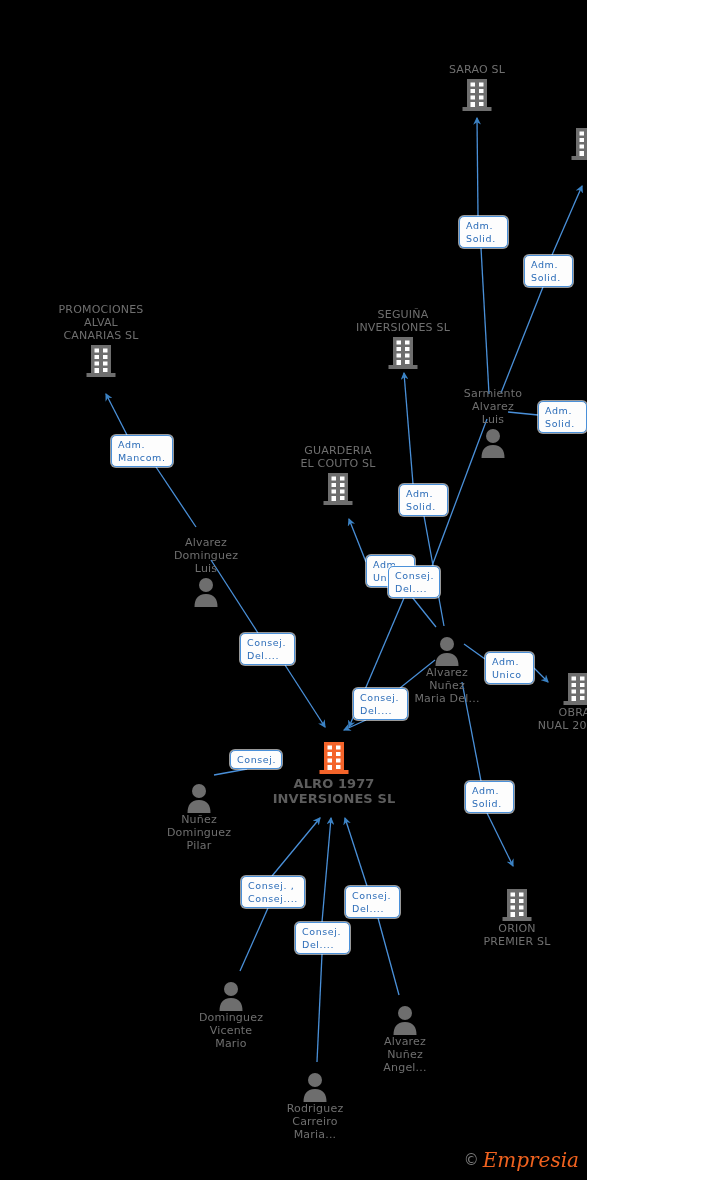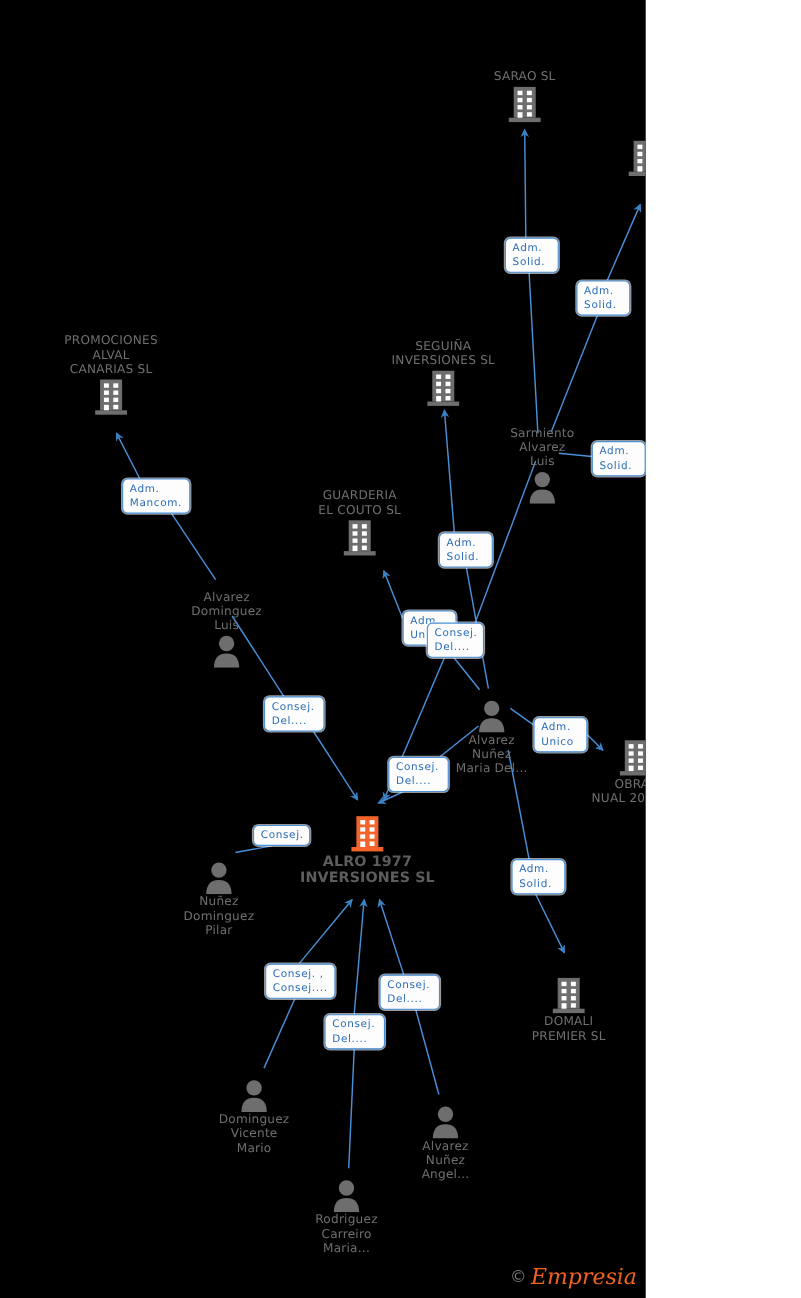--- a/index.html
+++ b/index.html
@@ -203,21 +203,21 @@
           <rect x="8.5" y="4.5" width="4.5" height="4" fill="#ffffff"></rect>
           <rect x="17" y="4.5" width="4.5" height="4" fill="#ffffff"></rect>
           <rect x="8.5" y="11" width="4.5" height="4" fill="#ffffff"></rect>
           <rect x="17" y="11" width="4.5" height="4" fill="#ffffff"></rect>
           <rect x="8.5" y="17.5" width="4.5" height="4" fill="#ffffff"></rect>
           <rect x="17" y="17.5" width="4.5" height="4" fill="#ffffff"></rect>
           <rect x="8.5" y="24" width="4.5" height="5" fill="#ffffff"></rect>
           <rect x="17" y="24" width="4.5" height="4" fill="#ffffff"></rect>
         </svg>
       </div>
-      <div class="node company-label-above" style="left: 327px; top: 445px;">
+      <div class="node company-label-above" style="left: 338px; top: 445px;">
         <span class="caption">GUARDERIA
 EL COUTO  SL</span>
         <svg class="glyph" width="30" height="34" viewBox="0 0 30 34" xmlns="http://www.w3.org/2000/svg">
           <rect x="5" y="1" width="20" height="28" fill="#6e6e6e"></rect>
           <rect x="0.5" y="29" width="29" height="4" fill="#6e6e6e"></rect>
           <rect x="8.5" y="4.5" width="4.5" height="4" fill="#ffffff"></rect>
           <rect x="17" y="4.5" width="4.5" height="4" fill="#ffffff"></rect>
           <rect x="8.5" y="11" width="4.5" height="4" fill="#ffffff"></rect>
           <rect x="17" y="11" width="4.5" height="4" fill="#ffffff"></rect>
           <rect x="8.5" y="17.5" width="4.5" height="4" fill="#ffffff"></rect>
@@ -248,21 +248,21 @@
           <rect x="0.5" y="29" width="29" height="4" fill="#6e6e6e"></rect>
           <rect x="8.5" y="4.5" width="4.5" height="4" fill="#ffffff"></rect>
           <rect x="17" y="4.5" width="4.5" height="4" fill="#ffffff"></rect>
           <rect x="8.5" y="11" width="4.5" height="4" fill="#ffffff"></rect>
           <rect x="17" y="11" width="4.5" height="4" fill="#ffffff"></rect>
           <rect x="8.5" y="17.5" width="4.5" height="4" fill="#ffffff"></rect>
           <rect x="17" y="17.5" width="4.5" height="4" fill="#ffffff"></rect>
           <rect x="8.5" y="24" width="4.5" height="5" fill="#ffffff"></rect>
           <rect x="17" y="24" width="4.5" height="4" fill="#ffffff"></rect>
         </svg>
-        <span class="caption">DOMALI
+        <span class="caption">ORION
 PREMIER SL</span>
       </div>
       <div class="node root" style="left: 334px; top: 741px;">
         <svg class="glyph" width="30" height="34" viewBox="0 0 30 34" xmlns="http://www.w3.org/2000/svg">
           <rect x="5" y="1" width="20" height="28" fill="#f4642a"></rect>
           <rect x="0.5" y="29" width="29" height="4" fill="#f4642a"></rect>
           <rect x="8.5" y="4.5" width="4.5" height="4" fill="#ffffff"></rect>
           <rect x="17" y="4.5" width="4.5" height="4" fill="#ffffff"></rect>
           <rect x="8.5" y="11" width="4.5" height="4" fill="#ffffff"></rect>
           <rect x="17" y="11" width="4.5" height="4" fill="#ffffff"></rect>

